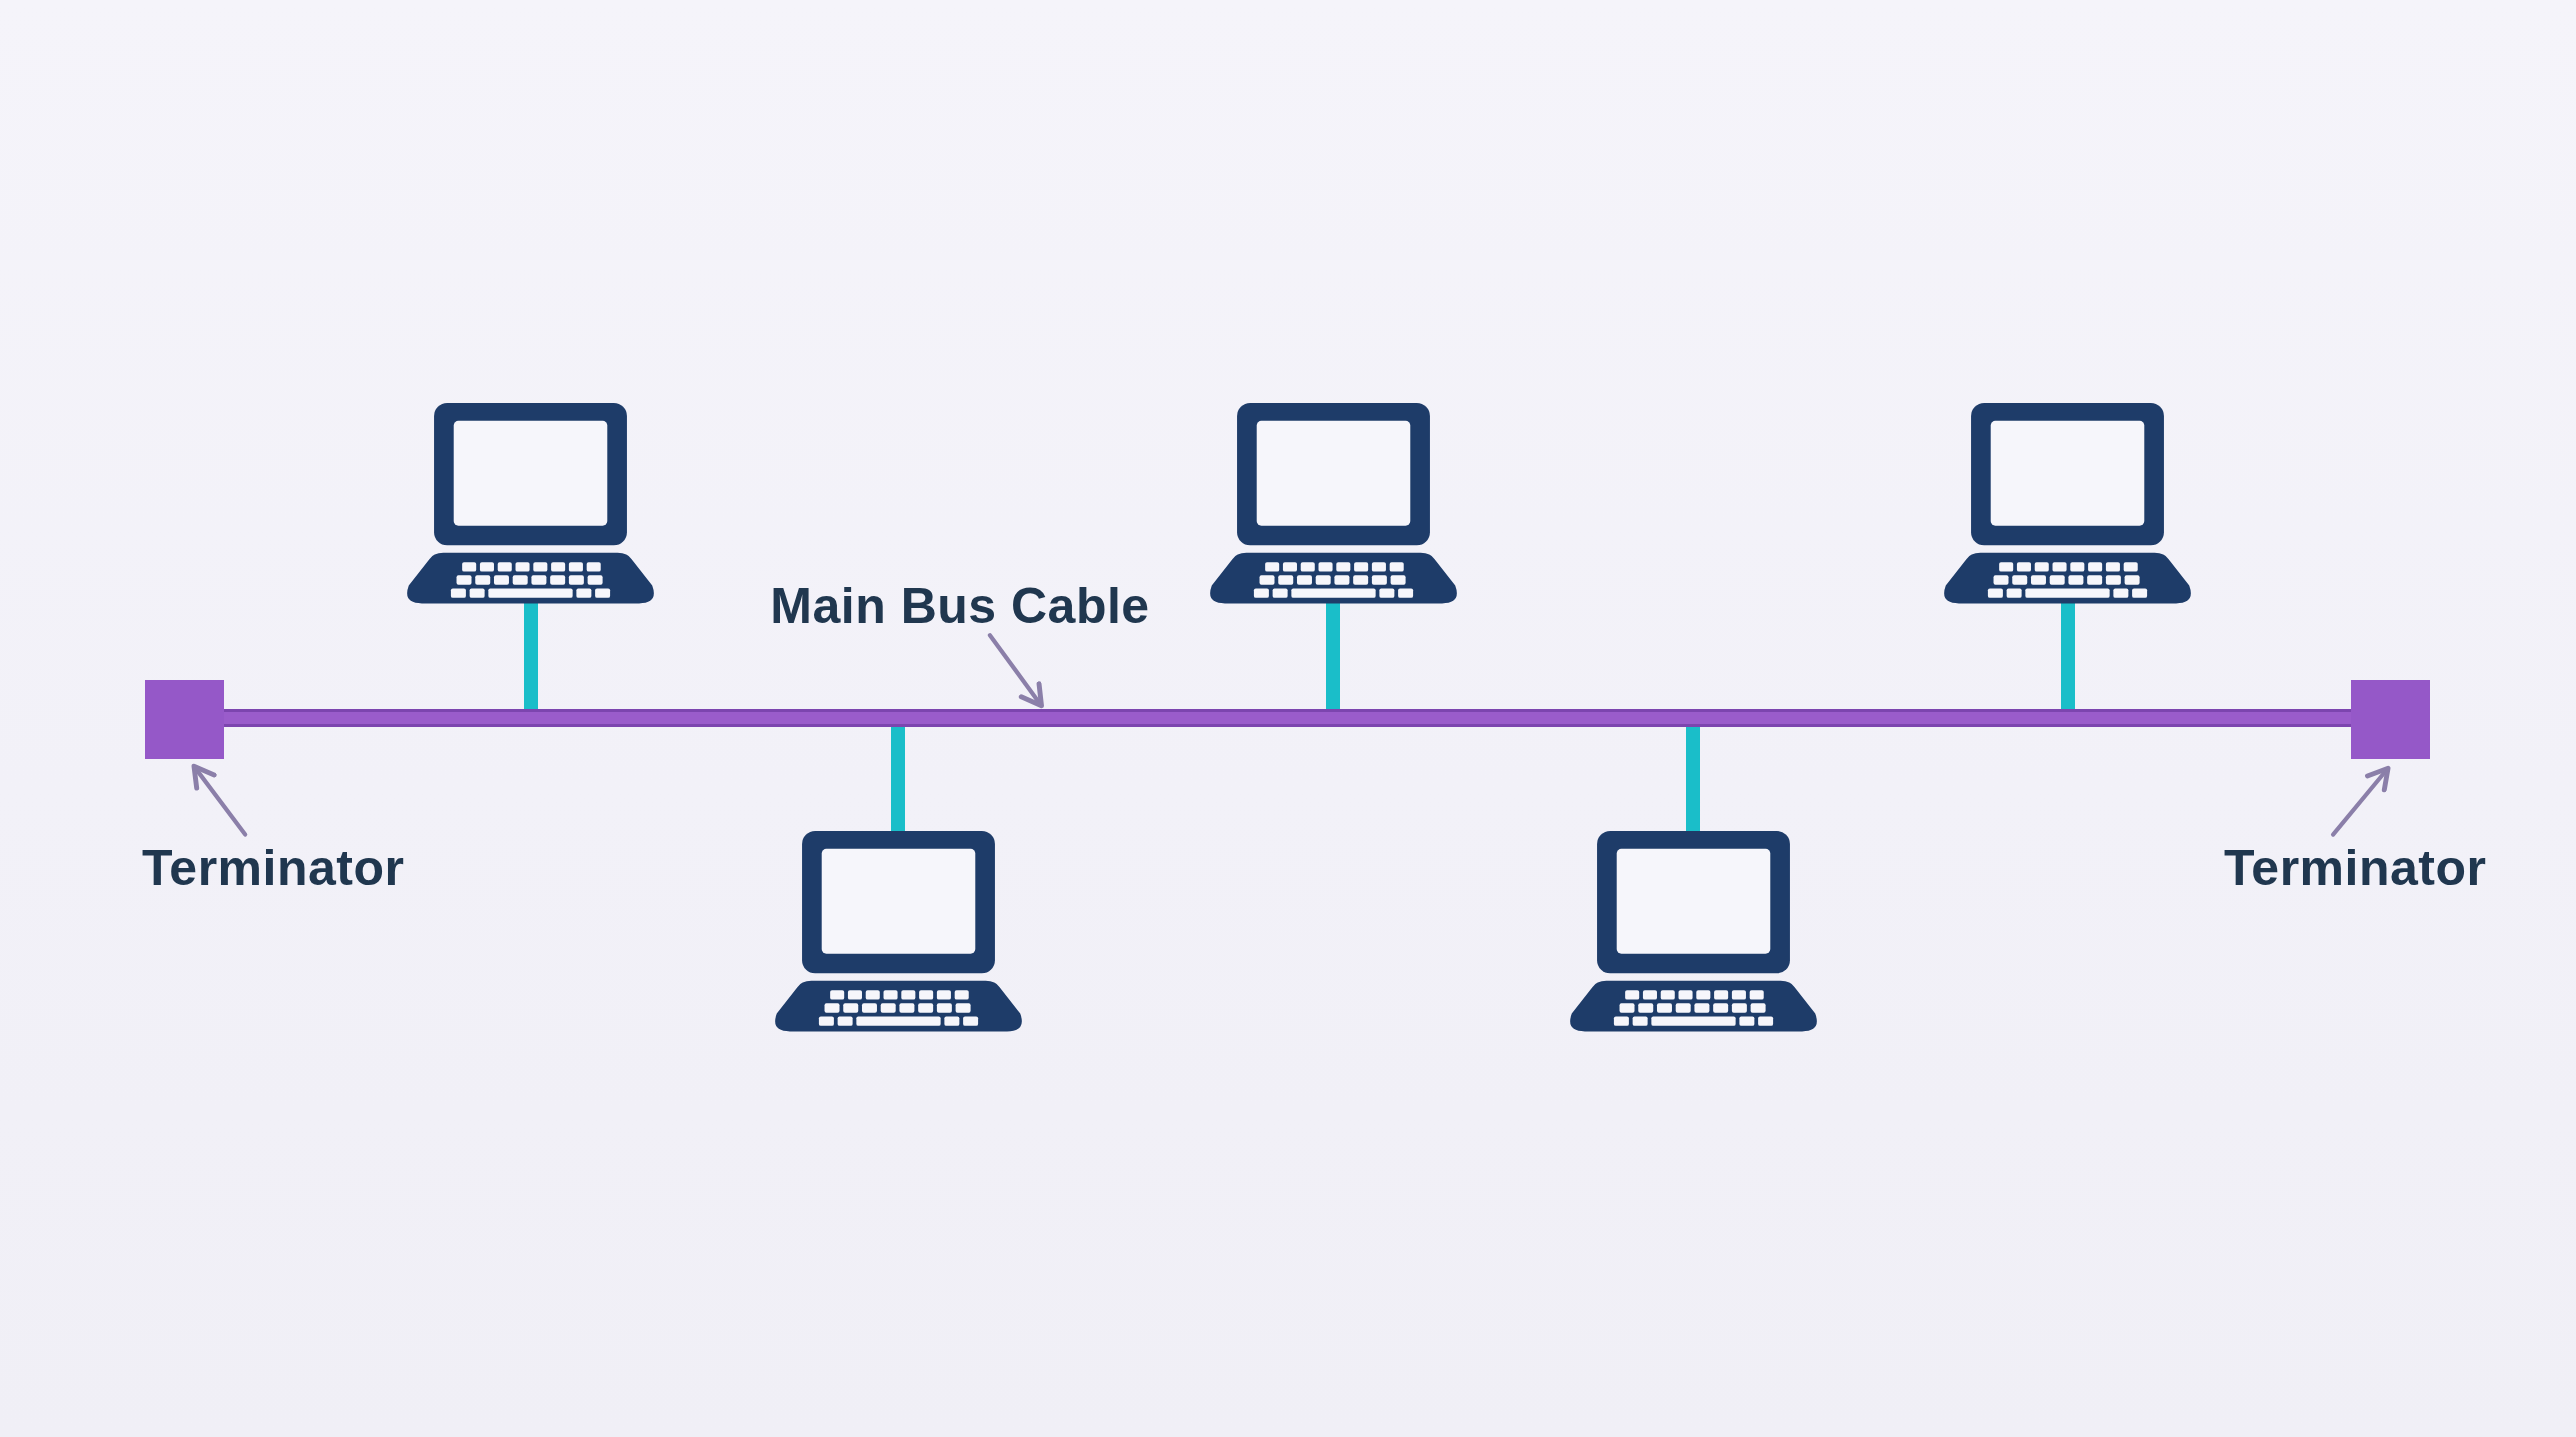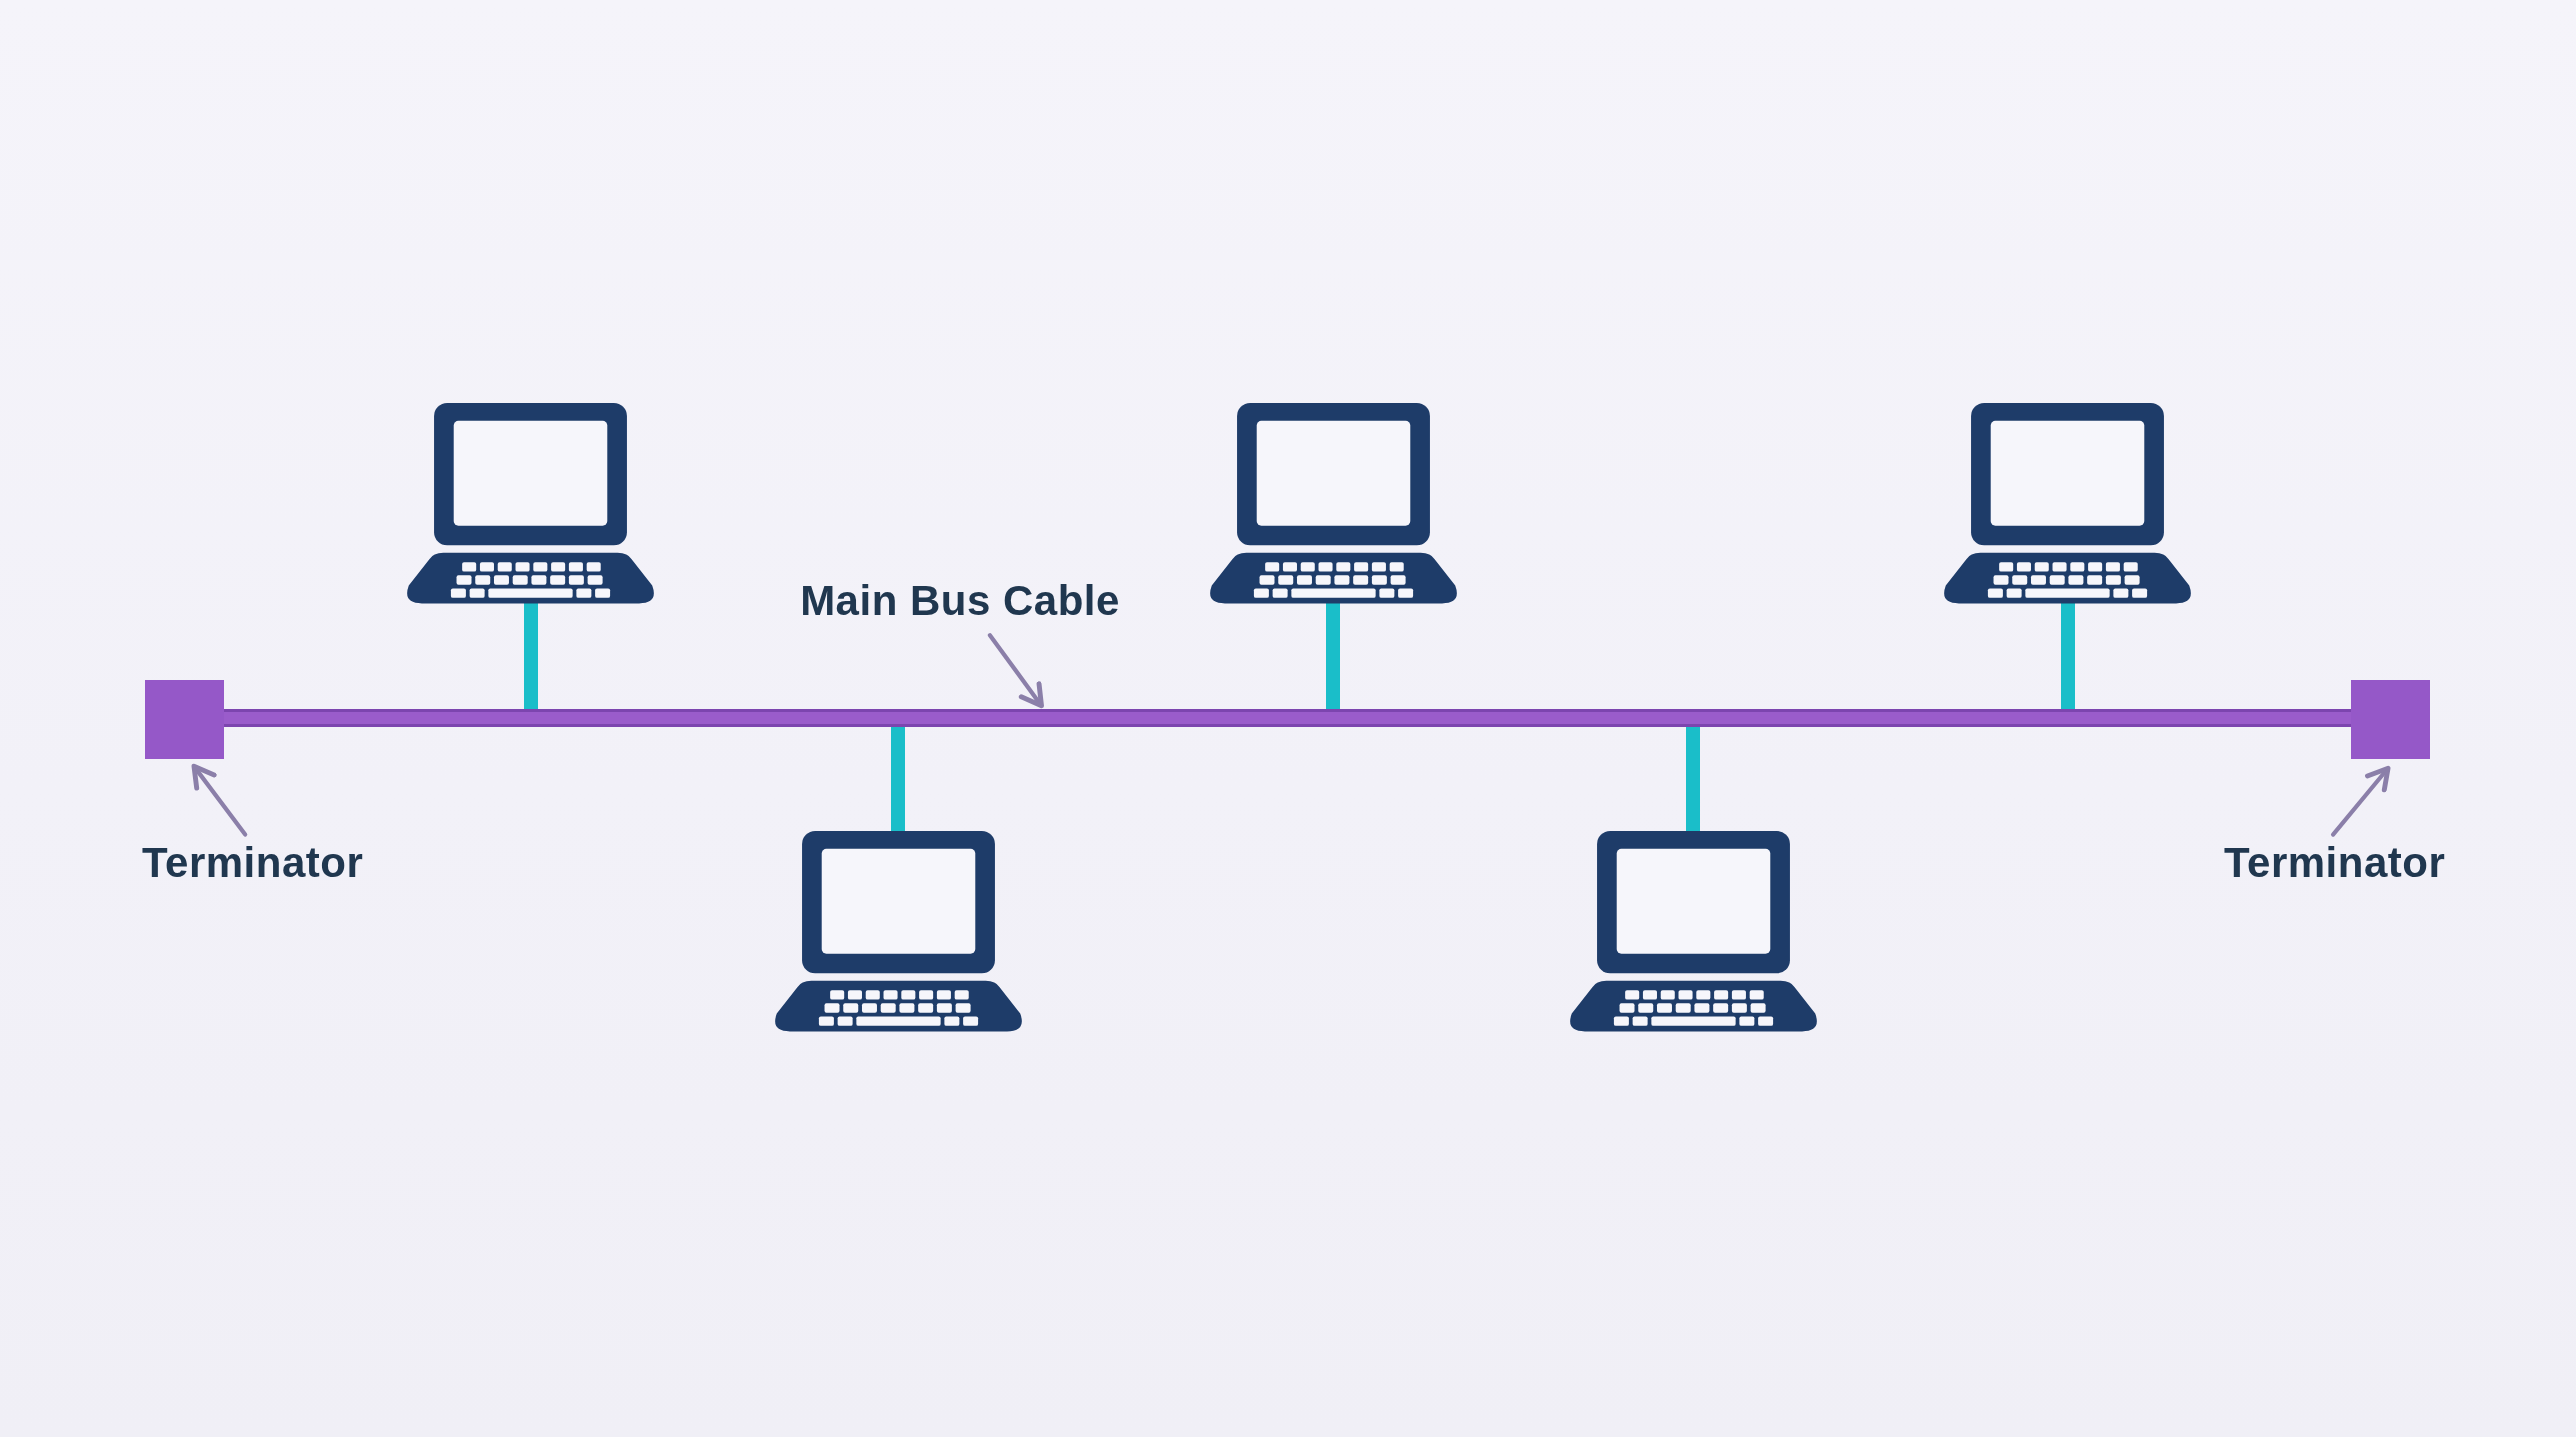--- a/index.html
+++ b/index.html
@@ -57,21 +57,21 @@
   }
   .laptop-1 { left: 404px;  top: 403px; }
   .laptop-2 { left: 772px;  top: 831px; }
   .laptop-3 { left: 1207px; top: 403px; }
   .laptop-4 { left: 1567px; top: 831px; }
   .laptop-5 { left: 1941px; top: 403px; }
 
   
   .diagram-label {
     color: #20374f;
-    font-size: 42px;
+    font-size: 50px;
     font-weight: 600;
     letter-spacing: 0.5px;
     white-space: nowrap;
     z-index: 6;
   }
   .bus-label {
     left: 960px; top: 577px;
     transform: translateX(-50%);
   }
   .terminator-left-label  { left: 142px;  top: 839px; }

